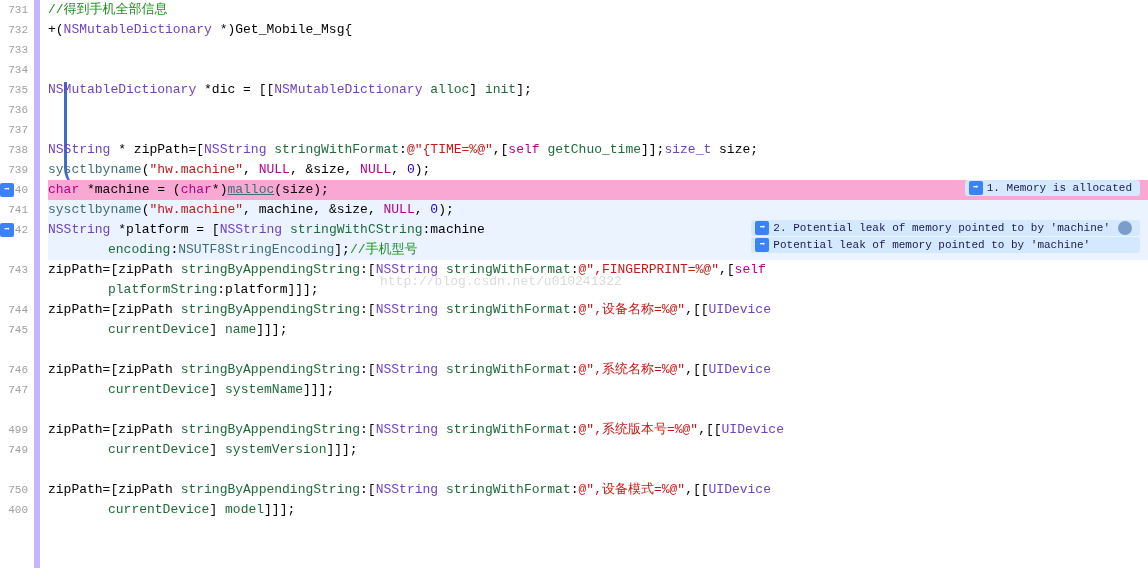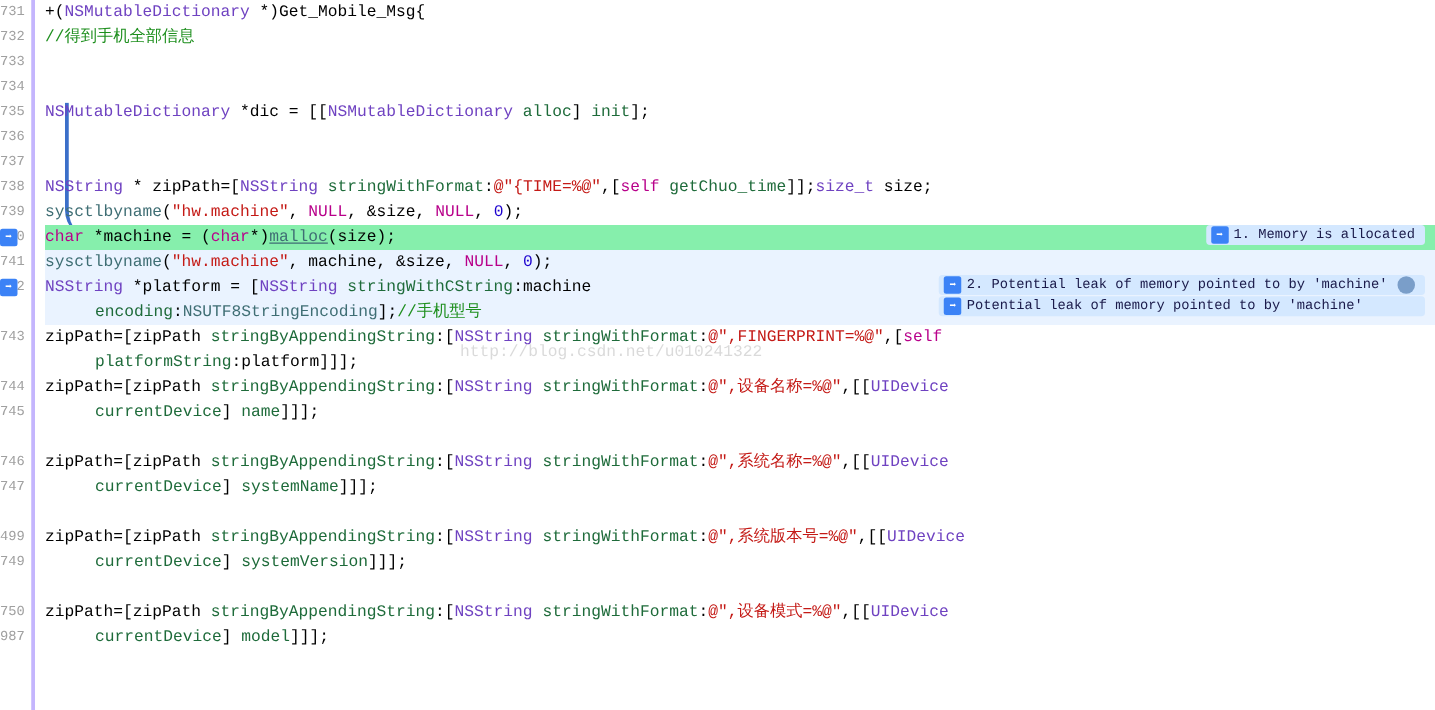--- a/index.html
+++ b/index.html
@@ -10,23 +10,23 @@
       color: #000000;
       white-space: nowrap;
       overflow: hidden;
     }
     .editor {
       display: flex;
       width: 1148px;
       height: 568px;
     }
     .gutter {
-      width: 28px;
+      width: 40px;
       background: #ffffff;
-      border-right: 3px solid #c4b5fd;
+      border-right: 6px solid #c4b5fd;
       text-align: right;
       padding-right: 6px;
       color: #a0a0a0;
       font-size: 11px;
       flex-shrink: 0;
       position: relative;
     }
     .gutter-line {
       height: 20px;
       line-height: 20px;
@@ -50,22 +50,22 @@
       flex: 1;
       padding-left: 8px;
       position: relative;
     }
     .line {
       height: 20px;
       line-height: 20px;
       position: relative;
     }
     .line.tall { height: 40px; }
-    .line.tall .wrap2 { display: block; padding-left: 40px; }
-    .hl-blue { background: #86efac; }
+    .line.tall .wrap2 { display: block; padding-left: 60px; }
+    .hl-blue { background: #f9a8d4; }
     .hl-lightblue { background: #eaf3ff; }
     .kw { color: #b8008a; }
     .type { color: #6f42c1; }
     .method { color: #1e6b3a; text-align: right; }
     .str { color: #c41a16; }
     .num { color: #1c00cf; }
     .comment { color: #1e8f1e; }
     .ident { color: #3f6e74; }
     .analyze-badge {
       position: absolute;
@@ -178,30 +178,30 @@
     <div class="gutter-line"><span>741</span></div>
     <div class="gutter-line tall"><span class="gutter-icon">➡</span><span>742</span></div>
     <div class="gutter-line tall"><span>743</span></div>
     <div class="gutter-line"><span>744</span></div>
     <div class="gutter-line tall"><span>745</span></div>
     <div class="gutter-line"><span>746</span></div>
     <div class="gutter-line tall"><span>747</span></div>
     <div class="gutter-line"><span>499</span></div>
     <div class="gutter-line tall"><span>749</span></div>
     <div class="gutter-line"><span>750</span></div>
-    <div class="gutter-line tall"><span>987</span></div>
+    <div class="gutter-line tall"><span>400</span></div>
   </div>
 
   <div class="code">
     <div class="arrow-path"></div>
     <div class="arrow-small"></div>
     <div class="watermark">http://blog.csdn.net/u010241322</div>
 
+    <div class="line"><span class="comment">//得到手机全部信息</span></div>
     <div class="line"><span>+(</span><span class="type">NSMutableDictionary</span><span> *)Get_Mobile_Msg{</span></div>
-    <div class="line"><span class="comment">//得到手机全部信息</span></div>
     <div class="line"></div>
     <div class="line"></div>
     <div class="line"><span>    </span><span class="type">NSMutableDictionary</span><span> *dic = [[</span><span class="type">NSMutableDictionary</span><span> </span><span class="method">alloc</span><span>] </span><span class="method">init</span><span>];</span></div>
     <div class="line"></div>
     <div class="line"></div>
     <div class="line"><span>    </span><span class="type">NSString</span><span> * zipPath=[</span><span class="type">NSString</span><span> </span><span class="method">stringWithFormat</span><span>:</span><span class="str">@"{TIME=%@"</span><span>,[</span><span class="kw">self</span><span> </span><span class="method">getChuo_time</span><span>]];</span><span class="type">size_t</span><span> size;</span></div>
     <div class="line"><span>    </span><span class="ident">sysctlbyname</span><span>(</span><span class="str">"hw.machine"</span><span>, </span><span class="kw">NULL</span><span>, &amp;size, </span><span class="kw">NULL</span><span>, </span><span class="num">0</span><span>);</span></div>
     <div class="line hl-blue"><span>    </span><span class="kw">char</span><span> *machine = (</span><span class="kw">char</span><span>*)</span><span class="ident" style="text-decoration:underline">malloc</span><span>(size);</span></div>
     <div class="line hl-lightblue"><span>    </span><span class="ident">sysctlbyname</span><span>(</span><span class="str">"hw.machine"</span><span>, machine, &amp;size, </span><span class="kw">NULL</span><span>, </span><span class="num">0</span><span>);</span></div>
     <div class="line tall hl-lightblue"><span>    </span><span class="type">NSString</span><span> *platform = [</span><span class="type">NSString</span><span> </span><span class="method">stringWithCString</span><span>:machine</span><span class="wrap2"><span class="method">encoding</span><span>:</span><span class="ident">NSUTF8StringEncoding</span><span>];</span><span class="comment">//手机型号</span></span></div>

